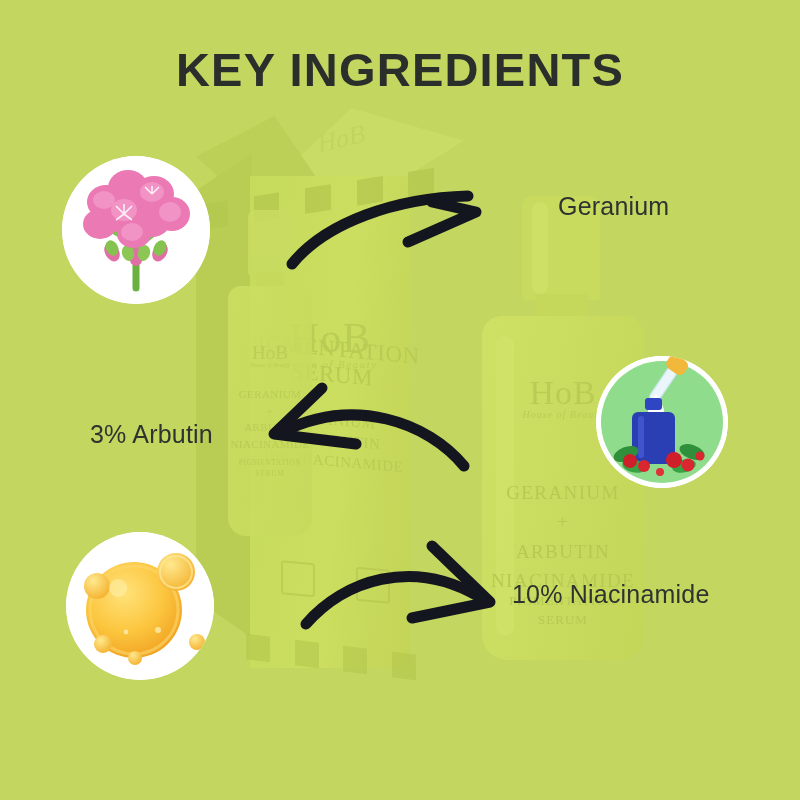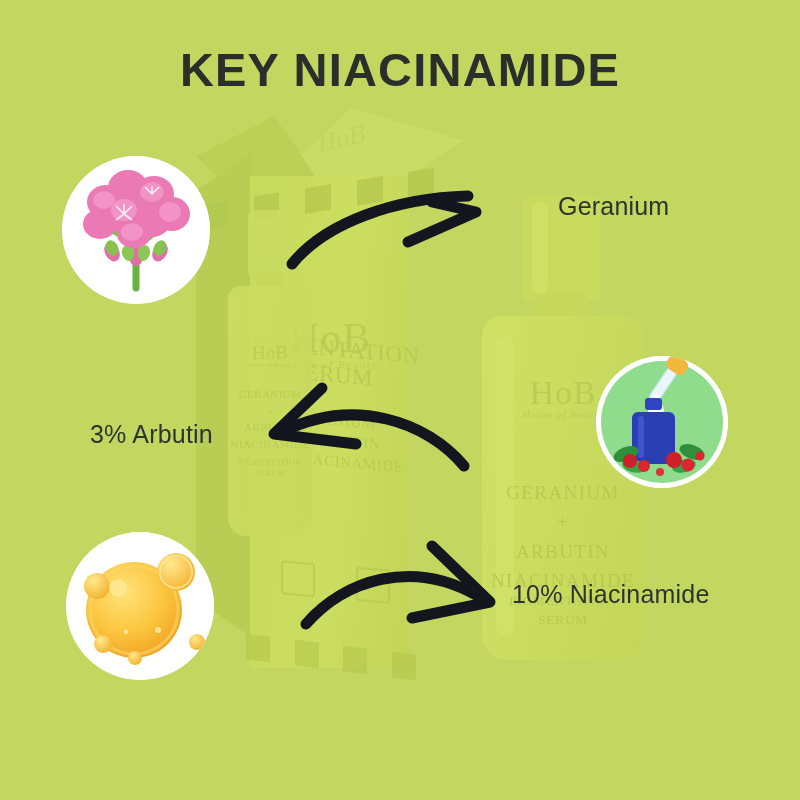--- a/index.html
+++ b/index.html
@@ -127,21 +127,21 @@
   .arrow{position:absolute;}
   .arrow-top{left:286px;top:186px;width:220px;height:90px;}
   .arrow-mid{left:260px;top:382px;width:210px;height:92px;}
   .arrow-bot{left:300px;top:536px;width:215px;height:98px;}
 </style>
 </head>
 <body>
 
 <div id="stage">
 
-  <div class="title">KEY NIACINAMIDE</div>
+  <div class="title">KEY INGREDIENTS</div>
 
   <div class="carton">
     <div class="face-top"></div>
     <div class="face-top-b"></div>
     <div class="face-side"></div>
     <div class="face-front"></div>
 
     <div class="checker top">
       <i></i>
         <i></i>

